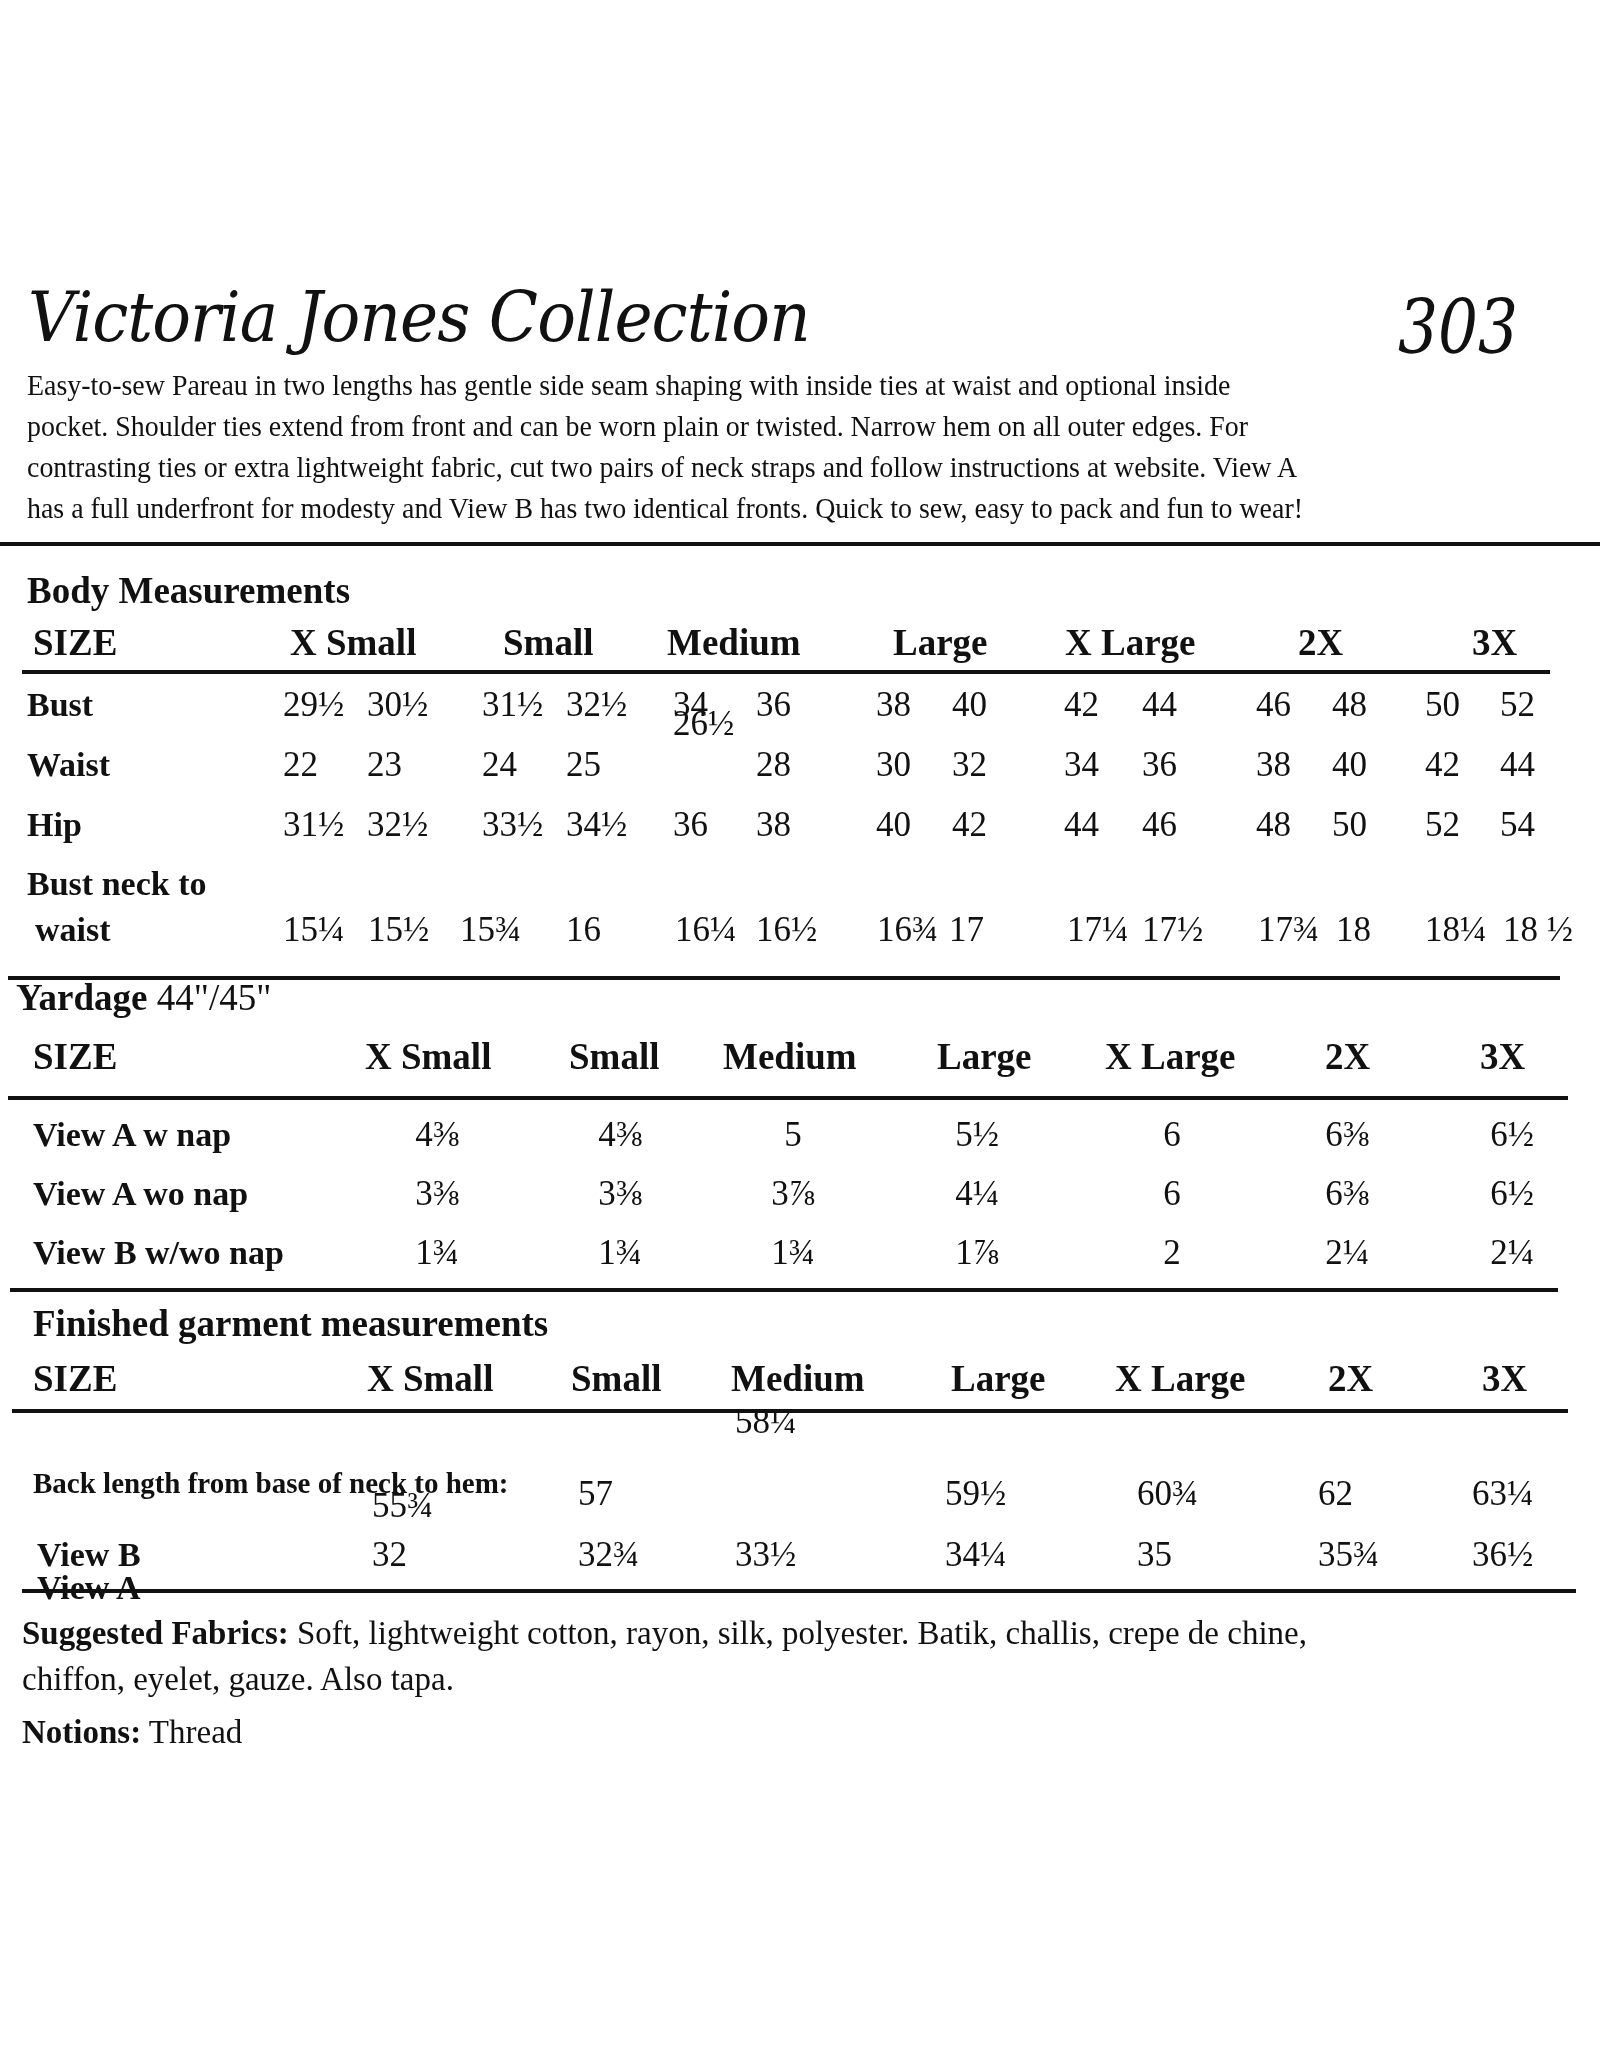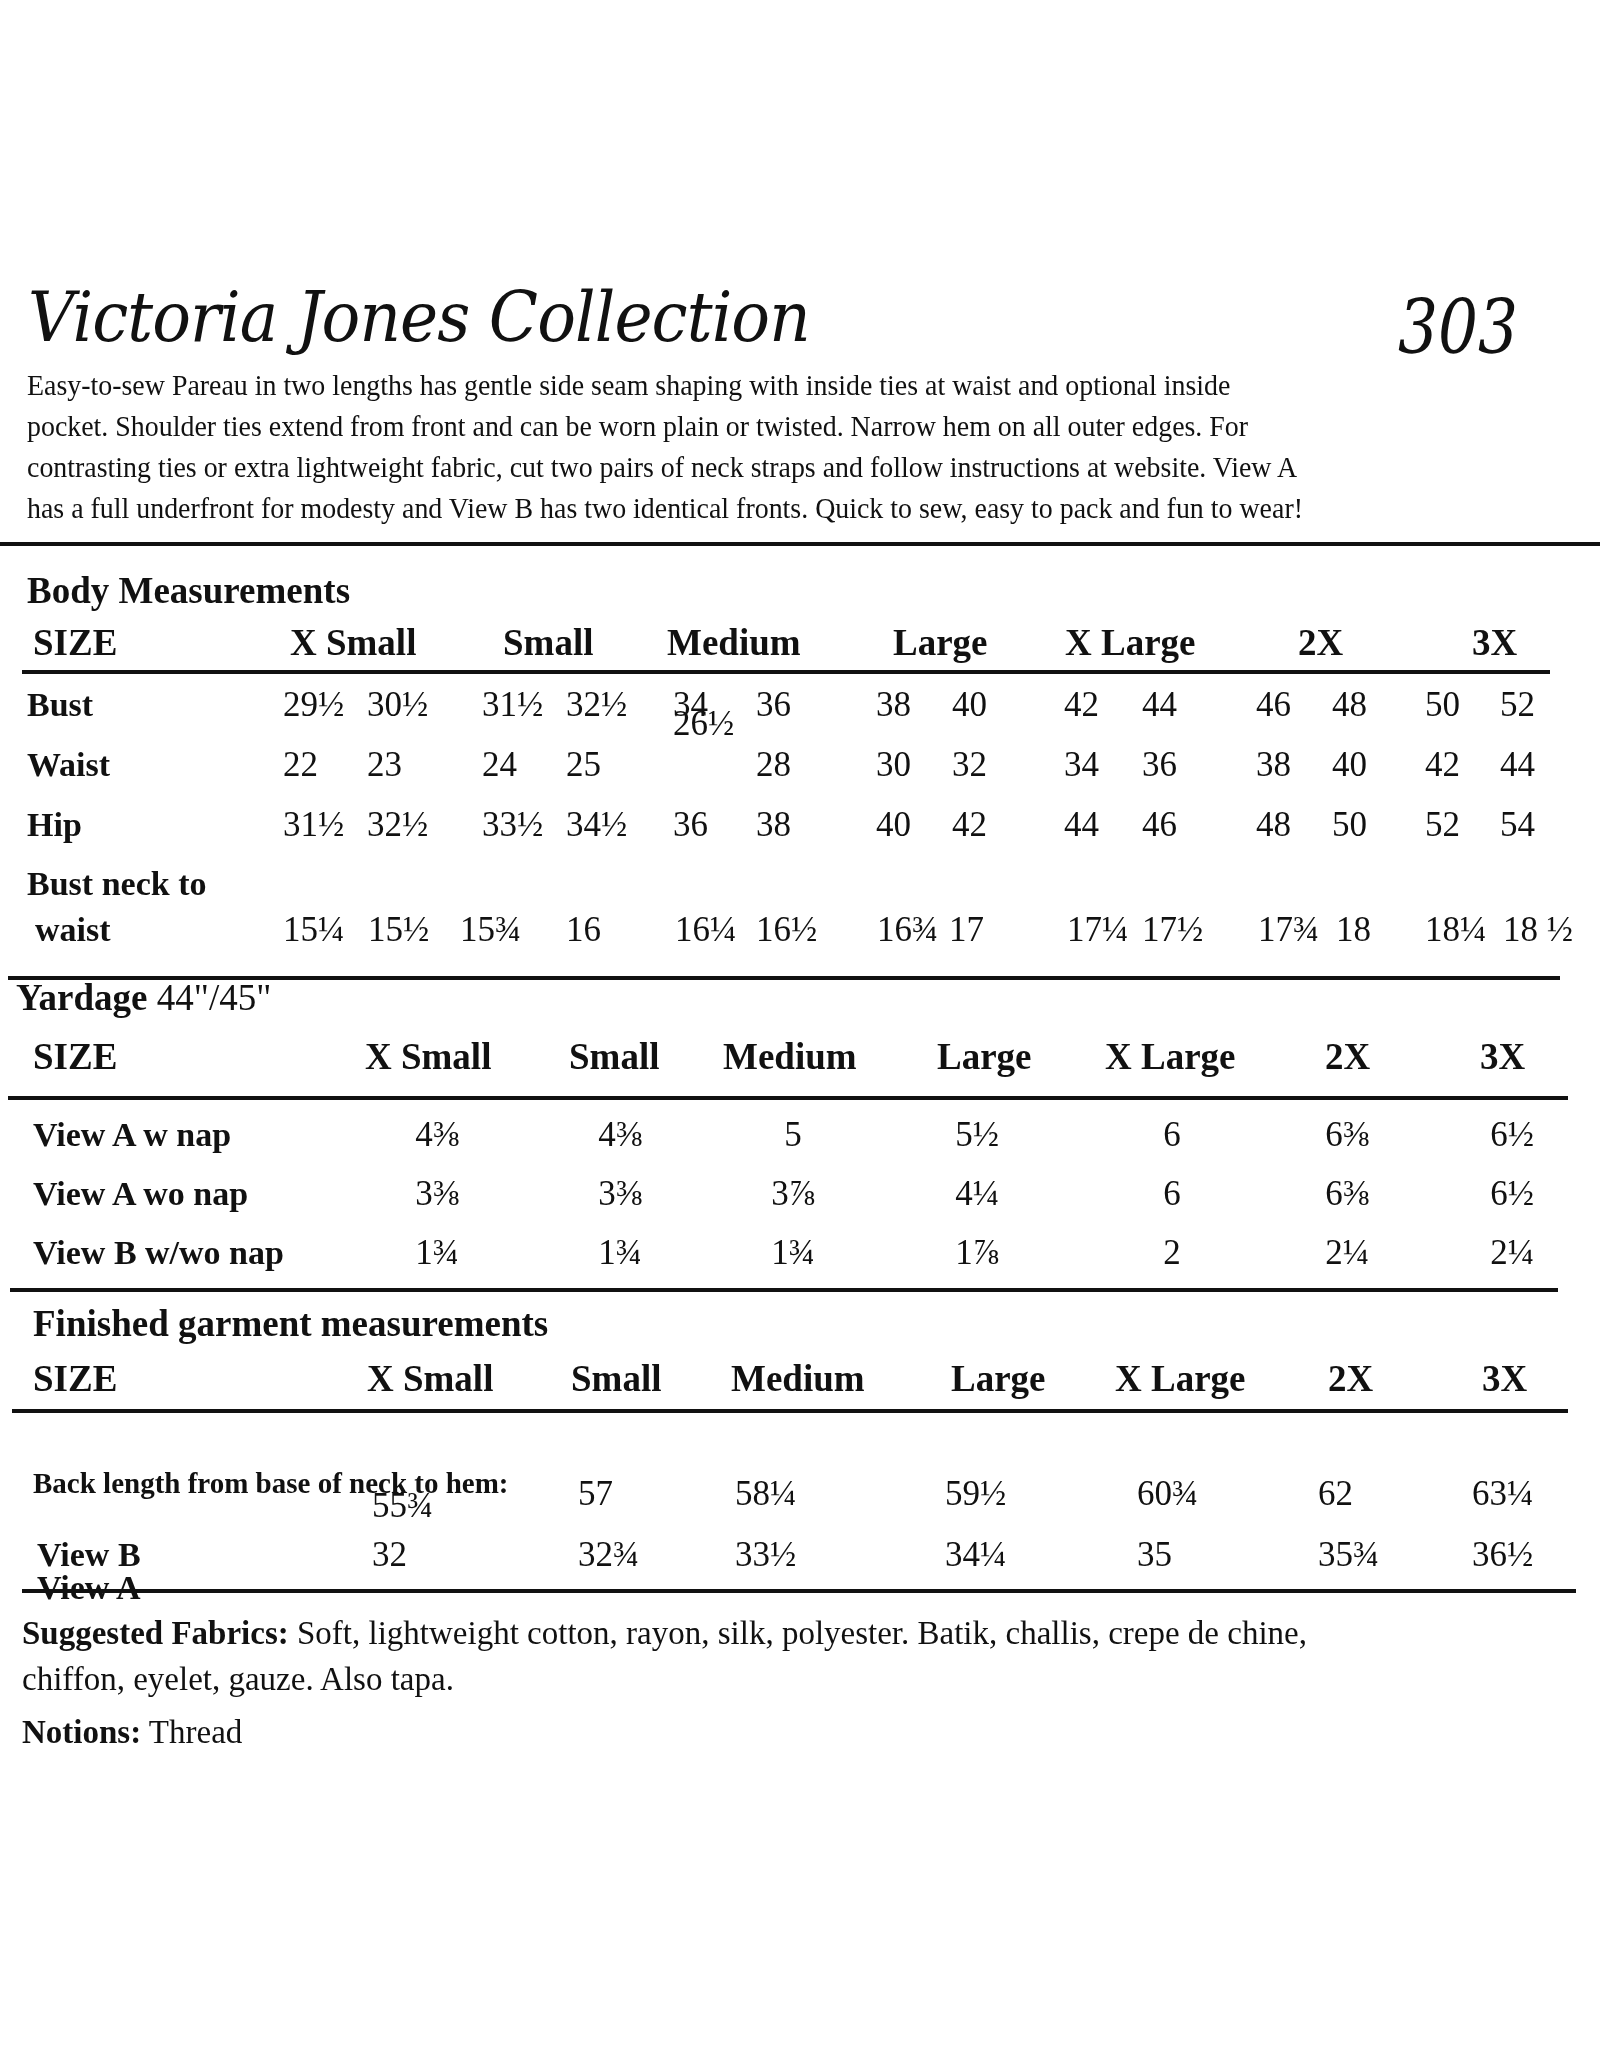--- a/index.html
+++ b/index.html
@@ -160,21 +160,21 @@
 <div class="abs hdr" style="left:1115px;top:1357px;">X Large</div>
 <div class="abs hdr" style="left:1328px;top:1357px;">2X</div>
 <div class="abs hdr" style="left:1482px;top:1357px;">3X</div>
 <div class="rule" style="left:12px;top:1409px;width:1556px;height:4px;"></div>
 <div class="abs bold" style="left:33px;top:1426px;font-size:29px;line-height:36px;">Back length from base of neck to hem:</div>
 
 <div id="finished-rows">
     <div class="abs rowlbl" style="left: 37px; top: 1542px; margin-top: 24px;">View A</div>
     <div class="abs cell" style="left: 372px; top: 1472px; margin-top: 12px;">55¾</div>
     <div class="abs cell" style="left: 578px; top: 1472px;">57</div>
-    <div class="abs cell" style="left: 735px; top: 1472px;">58¼</div>
+    <div class="abs cell" style="left: 735px; top: 1400px;">58¼</div>
     <div class="abs cell" style="left: 945px; top: 1472px;">59½</div>
     <div class="abs cell" style="left: 1137px; top: 1472px;">60¾</div>
     <div class="abs cell" style="left: 1318px; top: 1472px;">62</div>
     <div class="abs cell" style="left: 1472px; top: 1472px;">63¼</div>
     <div class="abs rowlbl" style="left: 37px; top: 1533px;">View B</div>
     <div class="abs cell" style="left: 372px; top: 1533px;">32</div>
     <div class="abs cell" style="left: 578px; top: 1533px;">32¾</div>
     <div class="abs cell" style="left: 735px; top: 1533px;">33½</div>
     <div class="abs cell" style="left: 945px; top: 1533px;">34¼</div>
     <div class="abs cell" style="left: 1137px; top: 1533px;">35</div>

